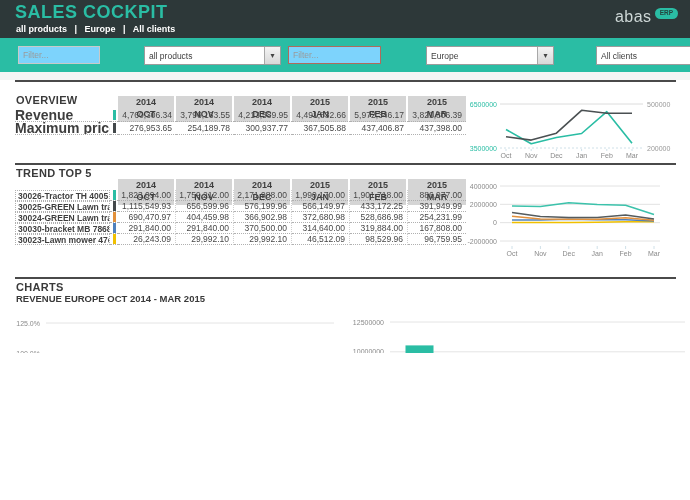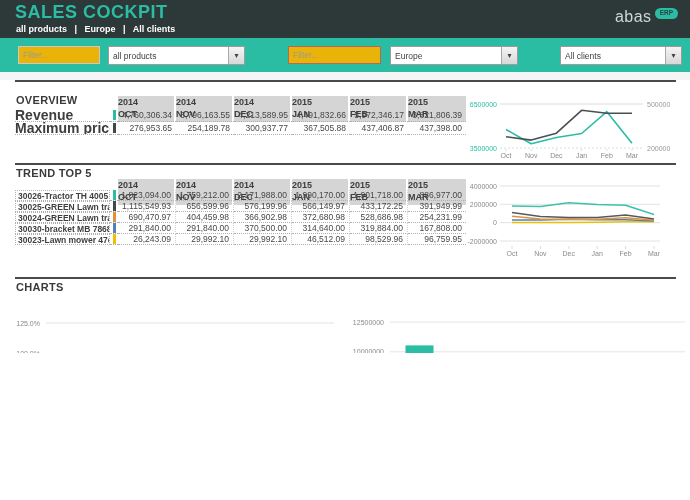--- a/index.html
+++ b/index.html
@@ -13,45 +13,45 @@
                color:#2abda4; letter-spacing:0.5px; }
   .hdr-sub { position:absolute; left:16px; top:24px; font-size:9px; font-weight:bold;
              color:#ffffff; white-space:pre; }
   .logo { position:absolute; right:12px; top:8px; display:flex; align-items:flex-start; }
   .logo-text { font-size:16px; color:#cdd7d6; letter-spacing:0.5px; }
   .logo-badge { margin-left:3px; background:#2abda4; color:#24453f; font-size:6.5px; font-weight:bold;
                 padding:2px 5px; border-radius:7px; line-height:1; }
 
   
   .filterbar { position:absolute; left:0; top:38px; width:690px; height:34px; background:#2abda4; }
-  .flt-input { position:absolute; top:8px; height:18px; border:1px solid #c9c9c9; background:#eab308;
+  .flt-input { position:absolute; top:8px; height:18px; border:1px solid #c9c9c9; background:#7dd3fc;
                font-family:"Liberation Sans", sans-serif; font-size:8.5px; padding:0 4px; color:#555; }
   .flt-input::placeholder { color:#9a9a9a; }
   .flt-input.warn { border:1px solid #b06a5c; }
   .select-wrap { position:absolute; top:8px; height:19px; background:#fff; border:1px solid #9c9c9c;
-                 display:flex; align-items:stretch; }
+                 display:flex; align-items:stretch;margin-left:36px; }
   .select-wrap select { appearance:none; -webkit-appearance:none; border:none; outline:none; flex:1;
                  font-family:"Liberation Sans", sans-serif; font-size:8.5px; color:#3e3e3e;
                  padding:0 4px; background:#fff; }
   .dd-arrow { width:16px; display:flex; align-items:center; justify-content:center;
               background:linear-gradient(#f4f4f4,#d8d8d8); border-left:1px solid #a8a8a8;
               font-size:8px; color:#444; pointer-events:none; }
 
   .gap-strip { position:absolute; left:0; top:72px; width:690px; height:8px; background:#f5f5f5; }
   .divider { position:absolute; left:15px; width:661px; height:2px; background:#4a4a4a; }
   .sec-title { position:absolute; left:16px; font-size:11px; font-weight:bold; color:#3a3a3a;
                letter-spacing:0.3px; }
   .chart-title { position:absolute; font-size:9.5px; font-weight:bold; color:#3a3a3a; }
 
   
   .tbl { position:absolute; left:15px; display:grid;
          grid-template-columns:95px 8px repeat(6,58px); }
   .tbl .corner { height:26px; }
   .tbl .hcell { height:26px; background:#d5d5d5; border-right:2px solid #fff;
-                display:flex; flex-direction:column; justify-content:center;
+                display:flex; flex-direction:column; align-items:center; justify-content:center;
                 font-size:9px; font-weight:bold; color:#3f3f3f; line-height:1.3; }
   .tbl .hcell.hlast { border-right:none; }
   .tbl .lcell { font-weight:bold; color:#3e3e3e; white-space:nowrap; overflow:hidden;
                 display:flex; align-items:center; border-bottom:1px dotted #b0b0b0; }
   .tbl .mcell { display:flex; align-items:center; justify-content:center;
                 border-bottom:1px dotted #b0b0b0; }
   .tbl .marker { width:3px; height:10px; }
   .tbl .vcell { display:flex; align-items:center; justify-content:flex-end; padding-right:4px;
                 font-size:8.5px; color:#474747; border-bottom:1px dotted #b0b0b0; }
   .tbl-overview { top:96px; grid-auto-rows:13px; }
@@ -277,20 +277,21 @@
       <line x1="192" y1="68" x2="192" y2="71" stroke="#cfe0e8"></line>
       <polyline points="50.0,44.4 78.4,44.4 106.8,44.4 135.2,44.2 163.6,43.8 192.0,43.8" fill="none" stroke="#f0c000" stroke-width="1.5" stroke-linejoin="round"></polyline>
       <polyline points="50.0,42.0 78.4,42.0 106.8,41.3 135.2,41.8 163.6,41.7 192.0,43.1" fill="none" stroke="#4f81bd" stroke-width="1.5" stroke-linejoin="round"></polyline>
       <polyline points="50.0,38.3 78.4,41.0 106.8,41.3 135.2,41.3 163.6,39.8 192.0,42.3" fill="none" stroke="#e2903b" stroke-width="1.5" stroke-linejoin="round"></polyline>
       <polyline points="50.0,34.4 78.4,38.6 106.8,39.4 135.2,39.5 163.6,36.9 192.0,41.1" fill="none" stroke="#555b5d" stroke-width="1.5" stroke-linejoin="round"></polyline>
       <polyline points="50.0,28.0 78.4,28.5 106.8,24.8 135.2,26.4 163.6,27.2 192.0,36.5" fill="none" stroke="#3cc2ab" stroke-width="1.5" stroke-linejoin="round"></polyline>
     </svg>
 
   <div class="divider" style="top:277px;"></div>
   <div class="sec-title" style="top:281px;">CHARTS</div>
+  <div class="chart-title" style="left:16px; top:293px;">REVENUE EUROPE OCT 2014 - MAR 2015</div>
   <svg id="barLeft" width="330" height="195" style="left:15px; top:305px;">
       <line x1="31" y1="18" x2="319" y2="18" stroke="#e4e4e4" stroke-width="1"></line>
       <text x="25" y="20.5" text-anchor="end" font-size="7" fill="#8a8a8a">125.0%</text>
       <line x1="31" y1="48.8" x2="319" y2="48.8" stroke="#e4e4e4" stroke-width="1"></line>
       <text x="25" y="51.3" text-anchor="end" font-size="7" fill="#8a8a8a">100.0%</text>
       <line x1="31" y1="79.6" x2="319" y2="79.6" stroke="#e4e4e4" stroke-width="1"></line>
       <text x="25" y="82.1" text-anchor="end" font-size="7" fill="#8a8a8a">75.0%</text>
       <line x1="31" y1="110.4" x2="319" y2="110.4" stroke="#e4e4e4" stroke-width="1"></line>
       <text x="25" y="112.9" text-anchor="end" font-size="7" fill="#8a8a8a">50.0%</text>
       <line x1="31" y1="141.2" x2="319" y2="141.2" stroke="#e4e4e4" stroke-width="1"></line>

